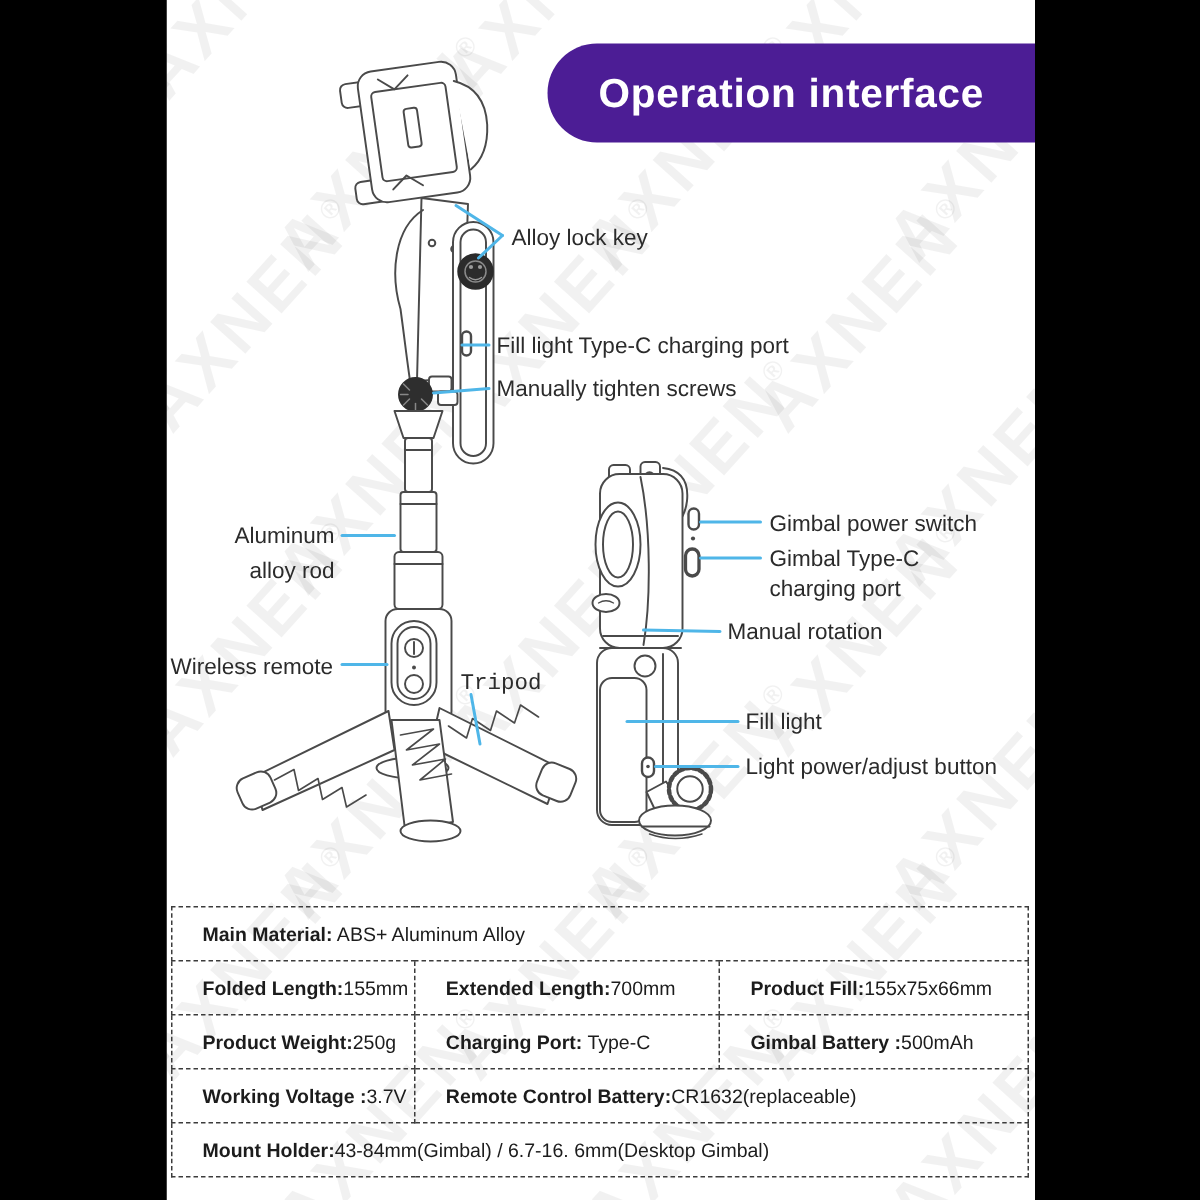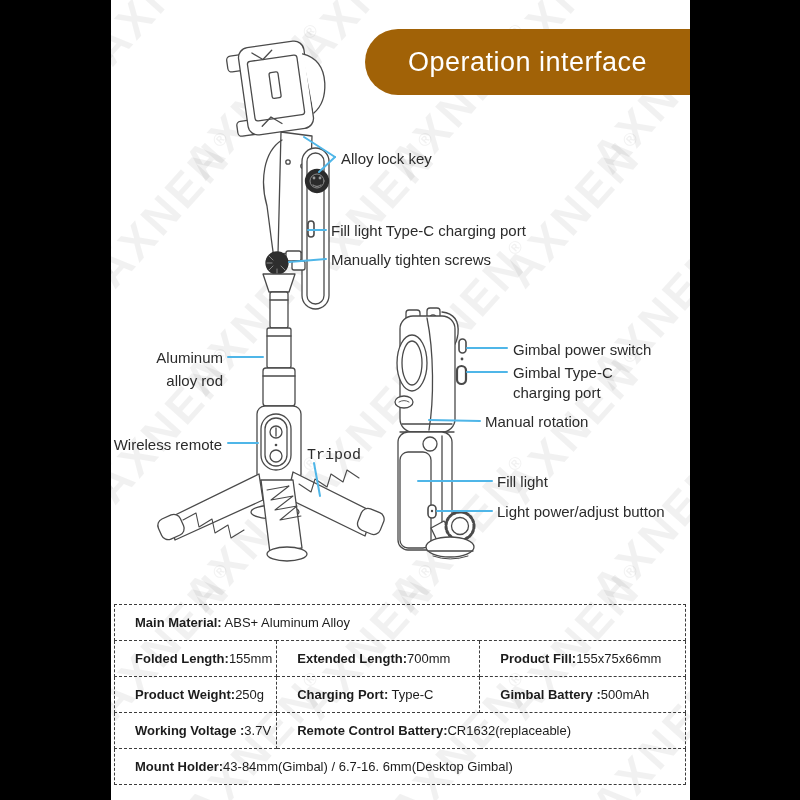--- a/index.html
+++ b/index.html
@@ -17,23 +17,23 @@
     background:#fff;overflow:hidden;
   }
   .watermarks{position:absolute;inset:0;z-index:0;pointer-events:none;}
   .wm{
     position:absolute;font-weight:700;font-size:46px;letter-spacing:3px;
     color:rgba(0,0,0,0.055);transform:rotate(-48deg);white-space:nowrap;
   }
   .wm sup{font-size:18px;}
   .banner{
     position:absolute;left:254px;top:29px;width:325px;height:66px;
-    background:#a16207;border-radius:33px 0 0 33px;z-index:2;
+    background:#4c1d95;border-radius:33px 0 0 33px;z-index:2;
     display:flex;align-items:center;justify-content:center;
-    color:#fff;font-size:27px;font-weight:400;letter-spacing:0.5px;
+    color:#fff;font-size:27px;font-weight:700;letter-spacing:0.5px;
   }
   svg.illustration{position:absolute;left:0;top:0;z-index:1;}
   .callout{
     position:absolute;z-index:2;color:#2b2b2b;font-size:15px;line-height:1.3;
     white-space:nowrap;
   }
   .callout.right-align{text-align:right;white-space:normal;}
   .spec-heading{
     position:absolute;left:6px;top:566px;z-index:2;
     color:#189bd9;font-size:21px;font-weight:700;letter-spacing:0.3px;

